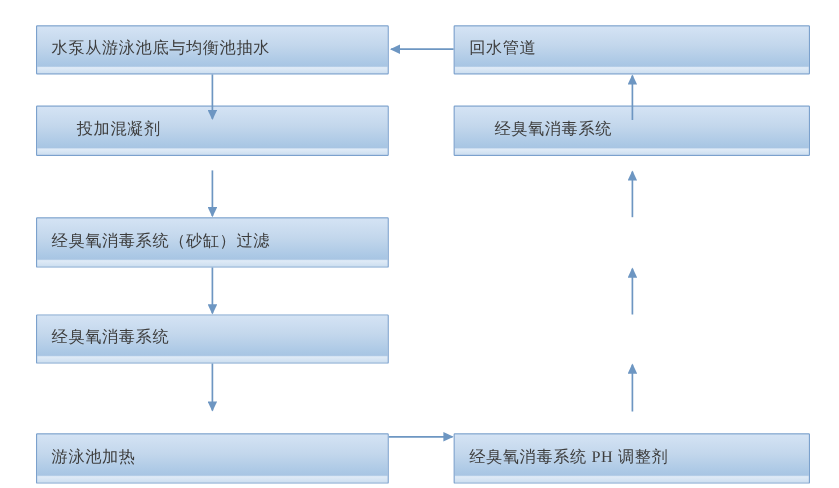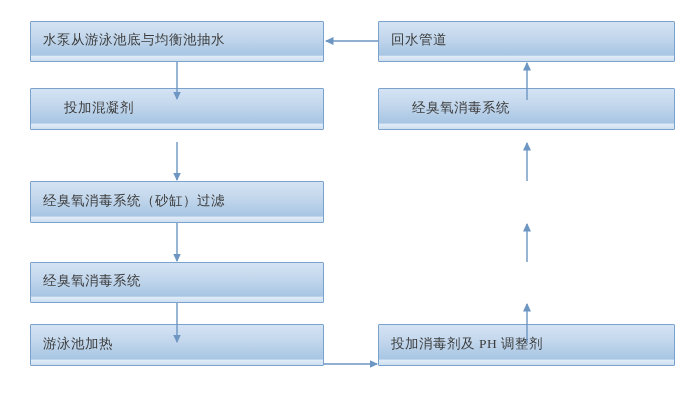--- a/index.html
+++ b/index.html
@@ -31,21 +31,21 @@
     padding: 0 8px 3px 12px;
     letter-spacing: 0.5px;
     border-radius: 1px;
   }
   .col-left  { left: 30px;  width: 294px; }
   .col-right { left: 378px; width: 297px; }
   .row-1 { top: 21px;  height: 41px; }
   .row-2 { top: 88px; height: 42px; padding-left: 33px; }
   .row-3 { top: 181px; height: 42px; }
   .row-4 { top: 262px; height: 41px; }
-  .row-5 { top: 324px; height: 42px; }
+  .row-5 { top: 361px; height: 42px; }
   #arrow-layer {
     position: absolute;
     left: 0; top: 0;
     width: 699px; height: 407px;
     pointer-events: none;
   }
 </style>
 </head>
 <body>
 
@@ -67,21 +67,21 @@
     <span>游泳池加热</span>
   </div>
 
   <div class="flow-box col-right row-1">
     <span>回水管道</span>
   </div>
   <div class="flow-box col-right row-2">
     <span>经臭氧消毒系统</span>
   </div>
   <div class="flow-box col-right row-5">
-    <span>投加消毒剂及 PH 调整剂</span>
+    <span>经臭氧消毒系统 PH 调整剂</span>
   </div>
 
   <svg id="arrow-layer" viewBox="0 0 699 407" xmlns="http://www.w3.org/2000/svg">
     <defs>
       <marker id="ah" markerWidth="9" markerHeight="8" refX="7.5" refY="4" orient="auto" markerUnits="userSpaceOnUse">
         <path d="M0,0 L8.5,4 L0,8 Z" fill="#6d96c2"></path>
       </marker>
     </defs>
 
     <line x1="177" y1="62" x2="177" y2="99" stroke="#6d96c2" stroke-width="1.4" marker-end="url(#ah)"></line>

